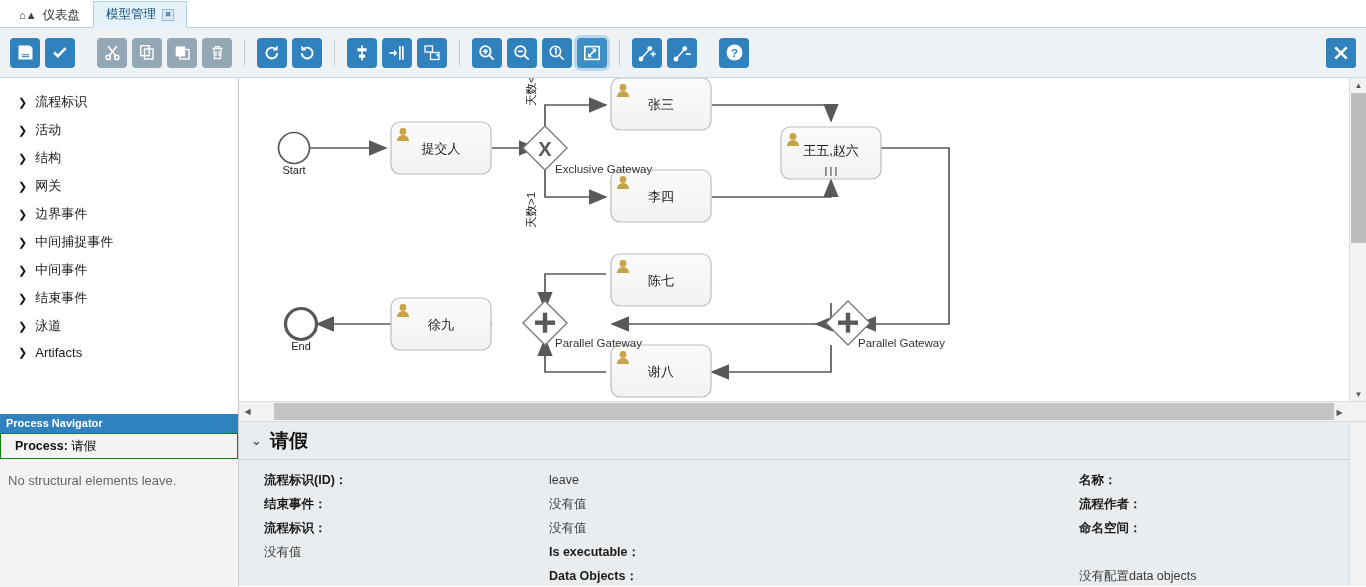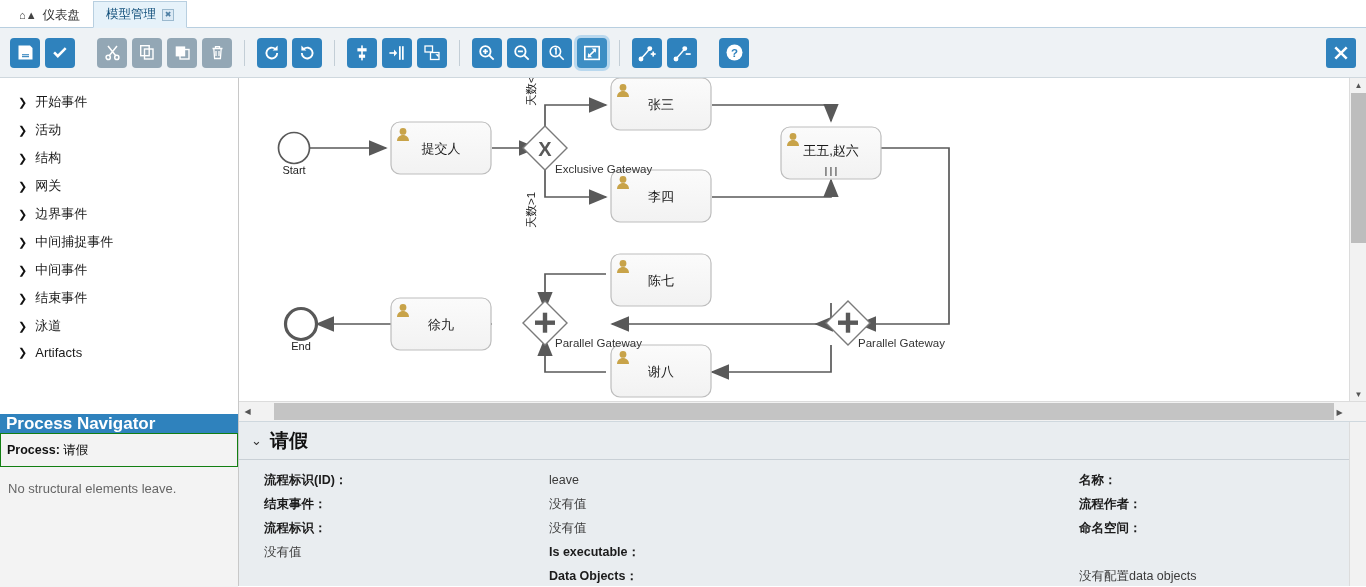--- a/index.html
+++ b/index.html
@@ -110,31 +110,31 @@
     display: flex; align-items: center; gap: 8px;
     padding: 5px 10px 5px 18px;
     font-size: 13px; color: #1a1a1a;
     cursor: pointer;
   }
   .pal-item .chev { font-size: 11px; color: #111; font-weight: bold; }
   .nav-title {
     background: #2f82bd;
     color: #fff;
     font-weight: bold;
-    font-size: 17px;
+    font-size: 11px;
     padding: 3px 6px;
     height: 19px;
     line-height: 13px;
   }
   .nav-sel {
     border: 1px solid #127f12;
     background: #f3f3f3;
     font-size: 12.5px;
-    padding: 3px 6px;
-    height: 34px;
+    padding: 3px 14px;
+    height: 26px;
     display: flex; align-items: center;
     cursor: pointer;
   }
   .nav-sel b { font-weight: bold; color: #111; }
   .nav-empty {
     padding: 14px 8px;
     font-size: 13px;
     color: #666;
     background: #f3f3f3;
     height: calc(100% - 41px);
@@ -450,21 +450,21 @@
       </svg>
   </div>
 </div>
 
 <div class="body">
 
   <div class="leftcol">
     <div class="palette">
       <div class="pal-item">
         <span class="chev">❯</span>
-        <span>开始事件</span>
+        <span>流程标识</span>
       </div>
       <div class="pal-item">
         <span class="chev">❯</span>
         <span>活动</span>
       </div>
       <div class="pal-item">
         <span class="chev">❯</span>
         <span>结构</span>
       </div>
       <div class="pal-item">

